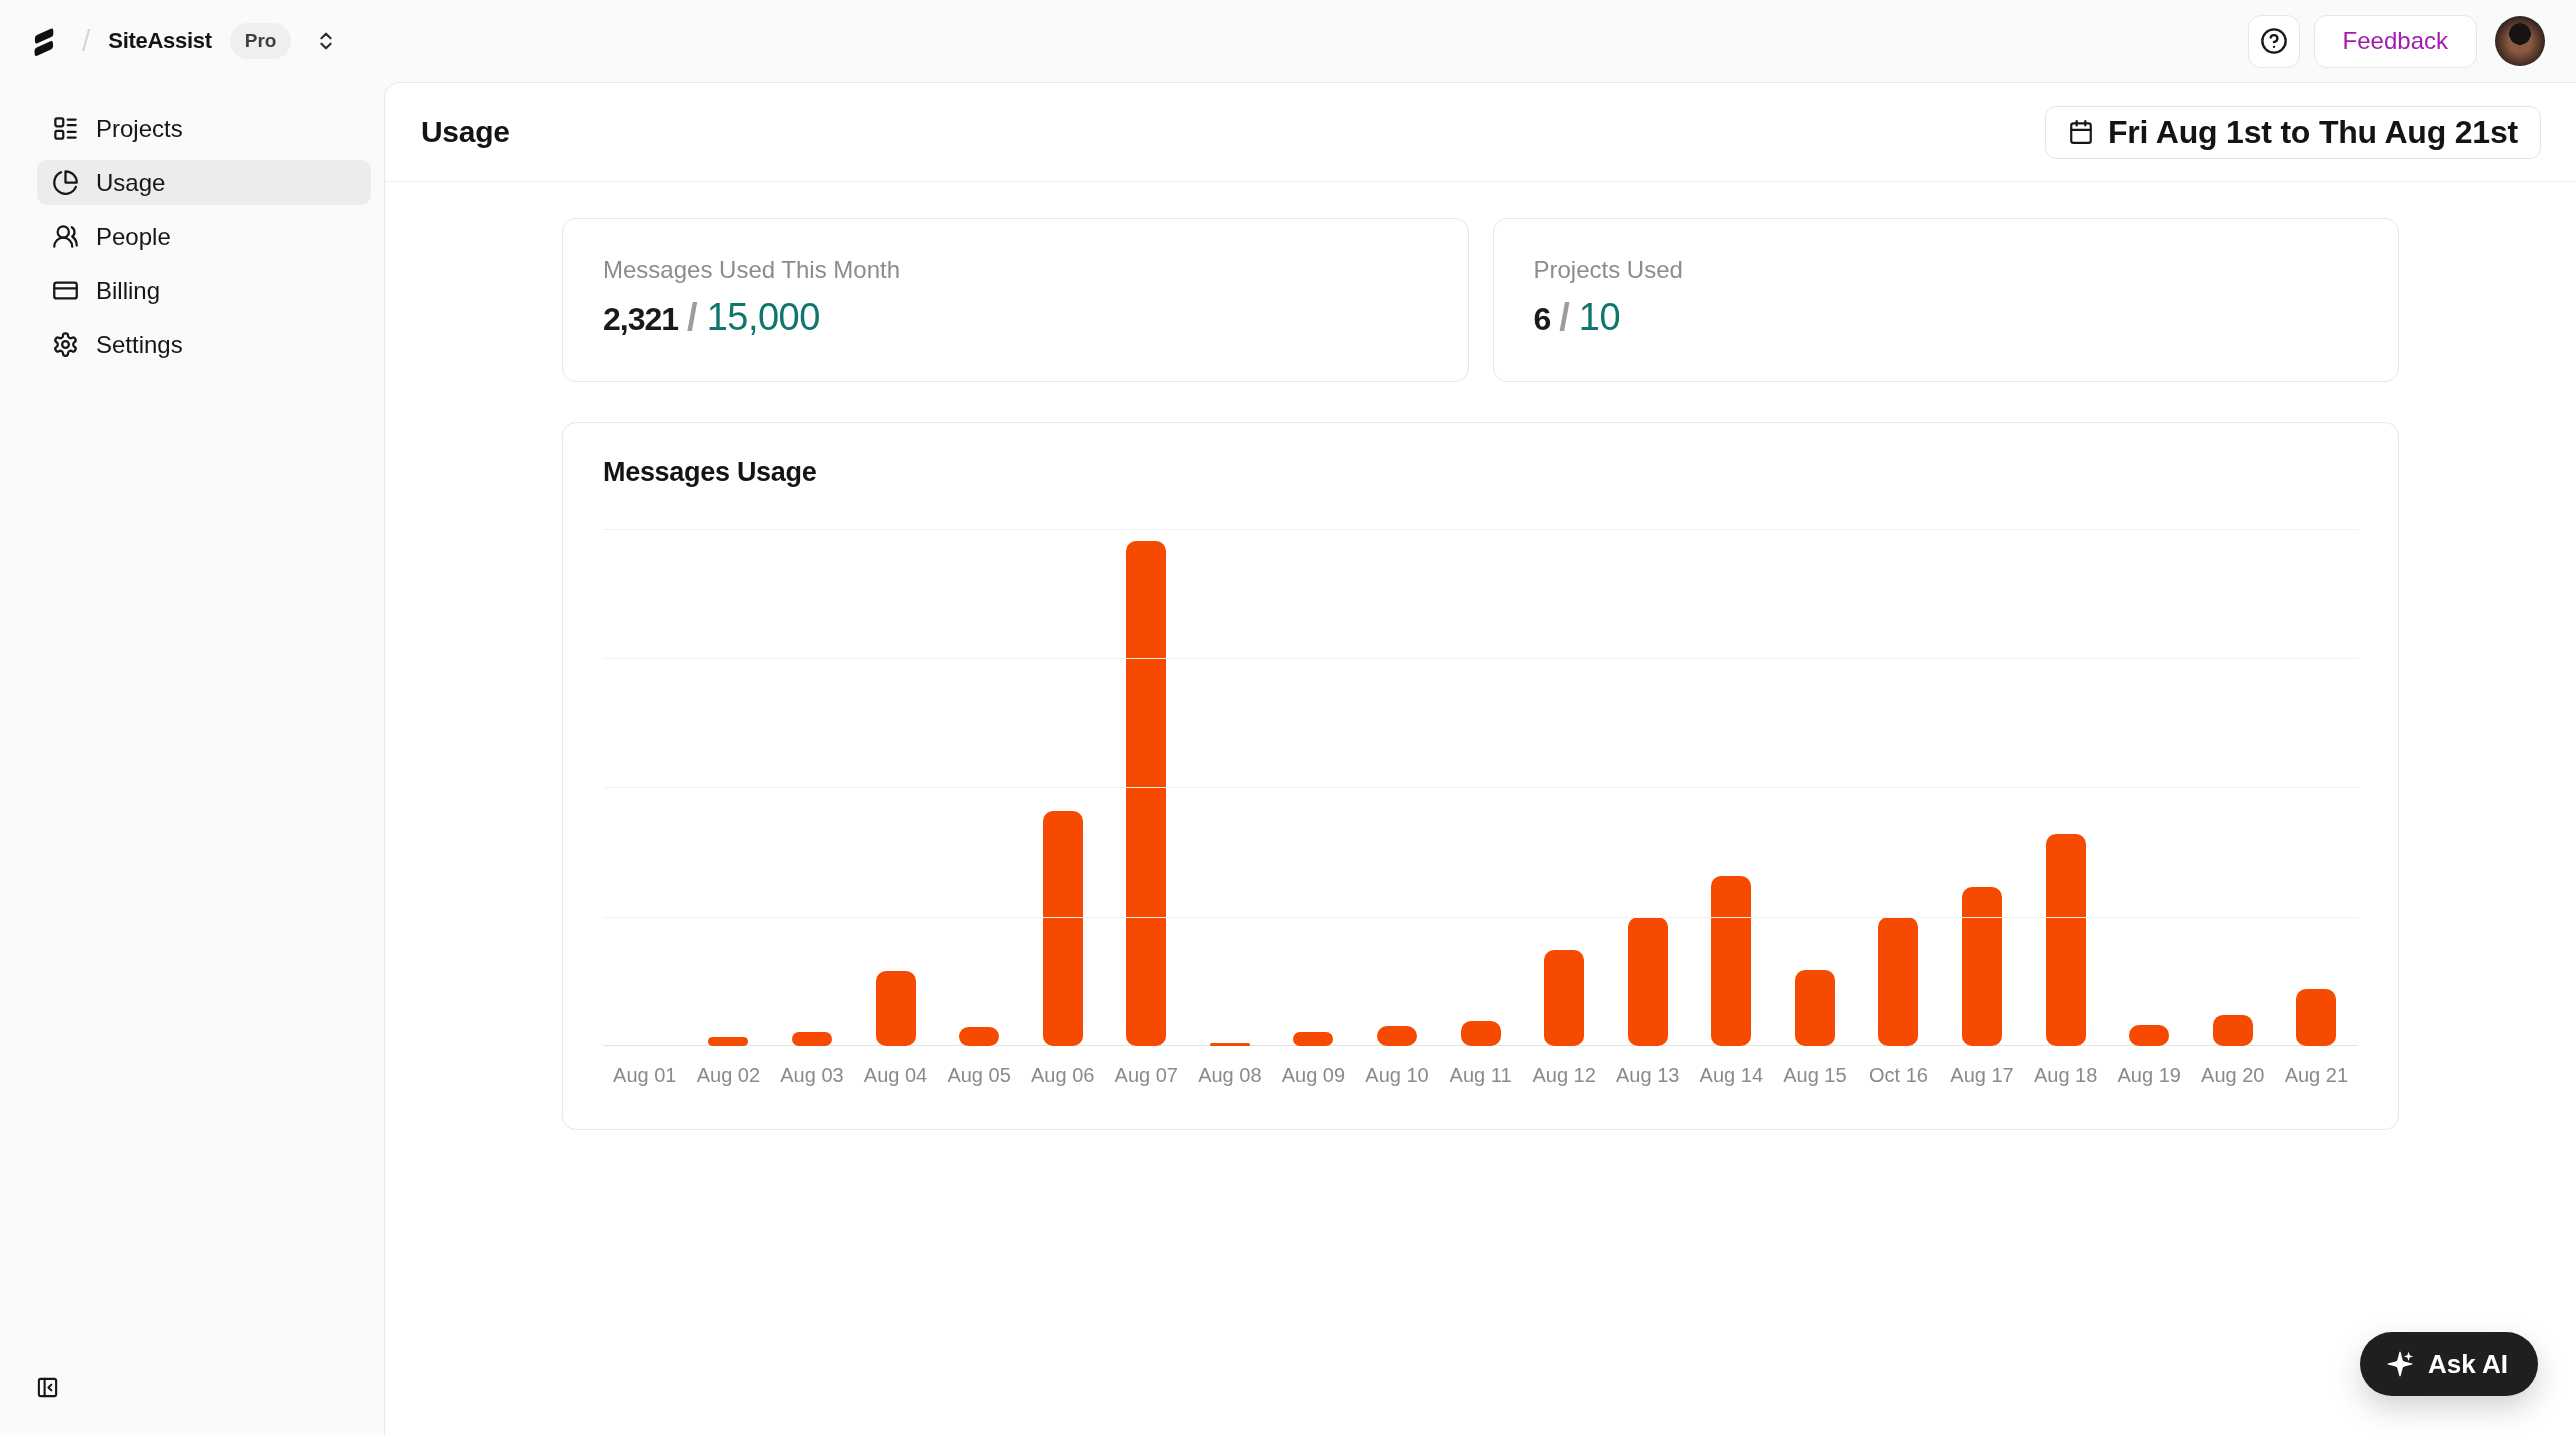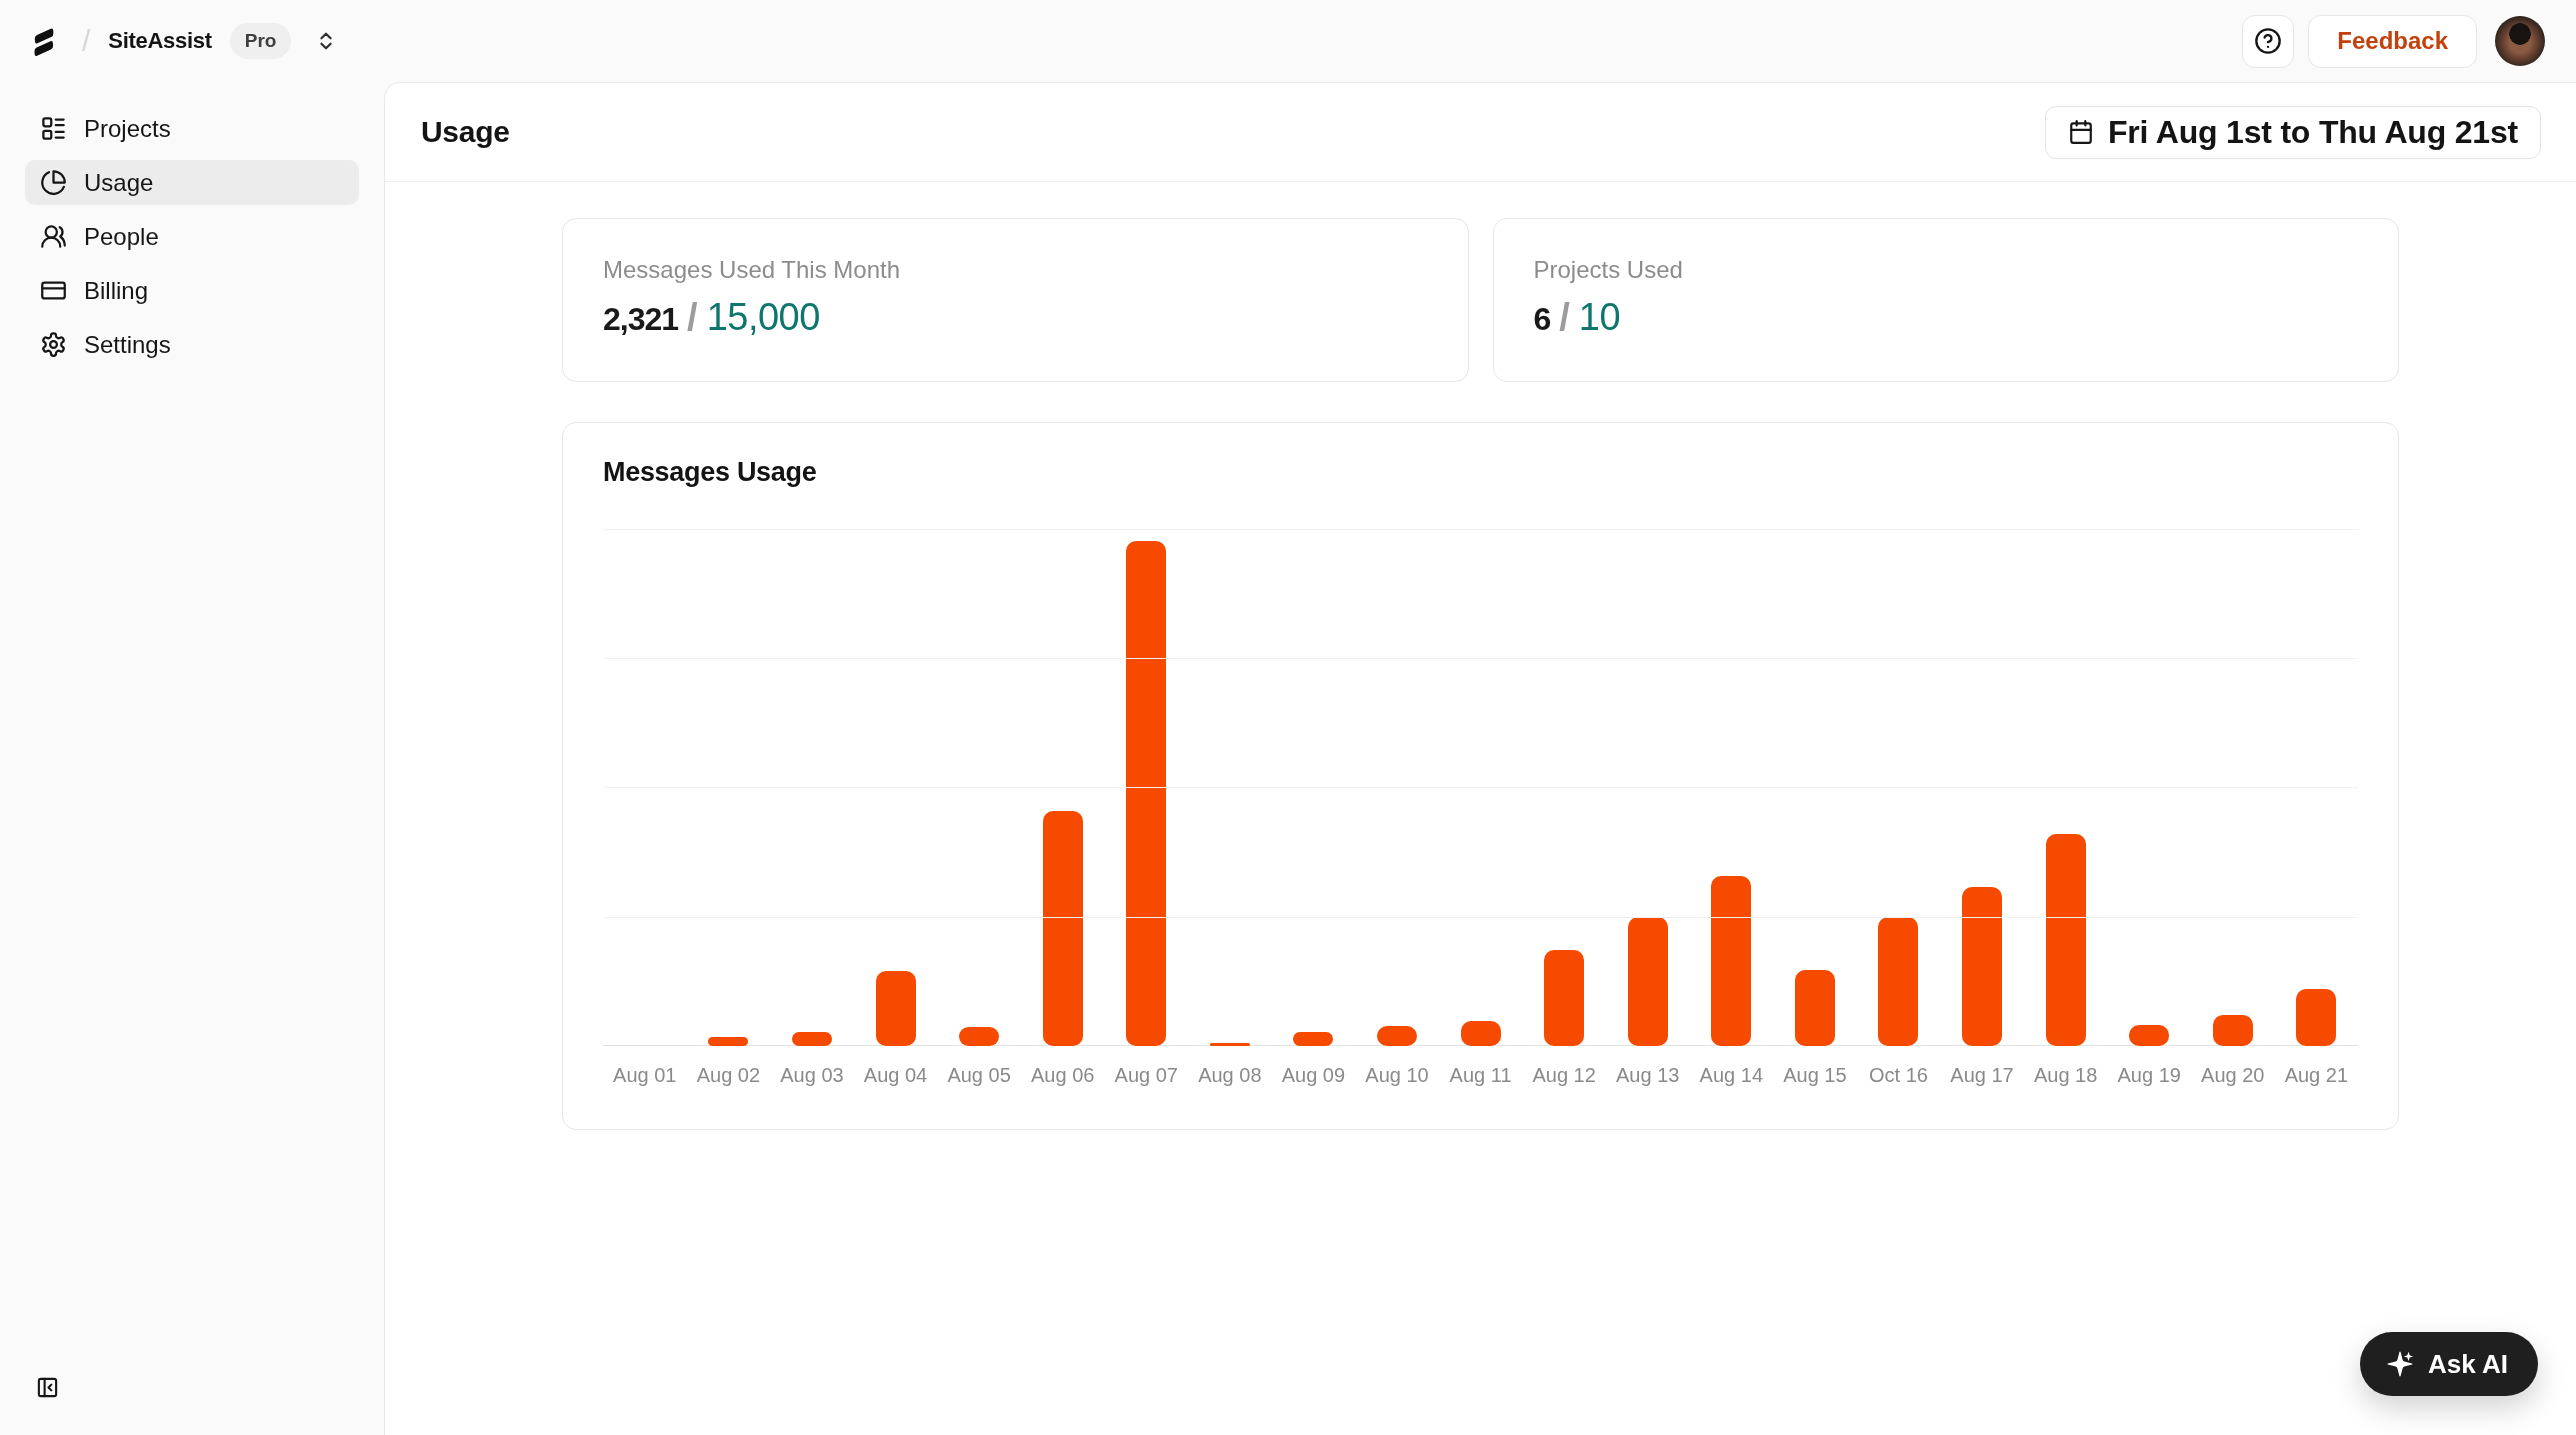--- a/index.html
+++ b/index.html
@@ -20,30 +20,30 @@
   .slash-sep { font-size:30px; color:#D6D6D6; font-weight:300; }
   .brand-name { font-size:22px; font-weight:700; letter-spacing:-0.3px; }
   .plan-badge { background:#EFEFEF; color:#3F3F3F; font-size:19px; font-weight:600; padding:7px 15px; border-radius:993px; }
   .switcher { background:none; border:none; cursor:pointer; padding:4px; margin-left:2px; }
   .topbar-right { margin-left:auto; display:flex; align-items:center; gap:14px; }
   .icon-btn, .feedback-btn {
     background:#FFF; border:1px solid #E6E6E6; border-radius:13px; height:53px;
     display:flex; align-items:center; justify-content:center; cursor:pointer;
   }
   .icon-btn { width:52px; }
-  .feedback-btn { padding:0 28px; font-size:24px; font-weight:700; color:#c2410c; font-family:inherit; }
+  .feedback-btn { padding:0 28px; font-size:24px; font-weight:400; color:#a21caf; font-family:inherit; }
   .avatar {
     width:50px; height:50px; border-radius:50%; cursor:pointer; border:none; margin-left:4px;
     background:
       radial-gradient(circle at 50% 36%, #171310 0 26%, rgba(0,0,0,0) 27%),
       radial-gradient(circle at 50% 52%, #8a5a42 0 30%, #6b4332 45%, #2b221c 72%, #191919 100%);
   }
 
   
-  .sidebar { position:absolute; top:82px; left:0; width:384px; bottom:0; padding:24px 25px; }
+  .sidebar { position:absolute; top:82px; left:12px; width:384px; bottom:0; padding:24px 25px; }
   .nav { display:flex; flex-direction:column; gap:9px; }
   .nav-item {
     height:45px; border-radius:10px; display:flex; align-items:center; gap:17px;
     padding:0 15px; font-size:24px; color:#161616; cursor:pointer;
   }
   .nav-item.active { background:#ECECEC; }
   .collapse-btn { position:absolute; left:36px; bottom:36px; background:none; border:none; cursor:pointer; }
 
   
   .panel {

